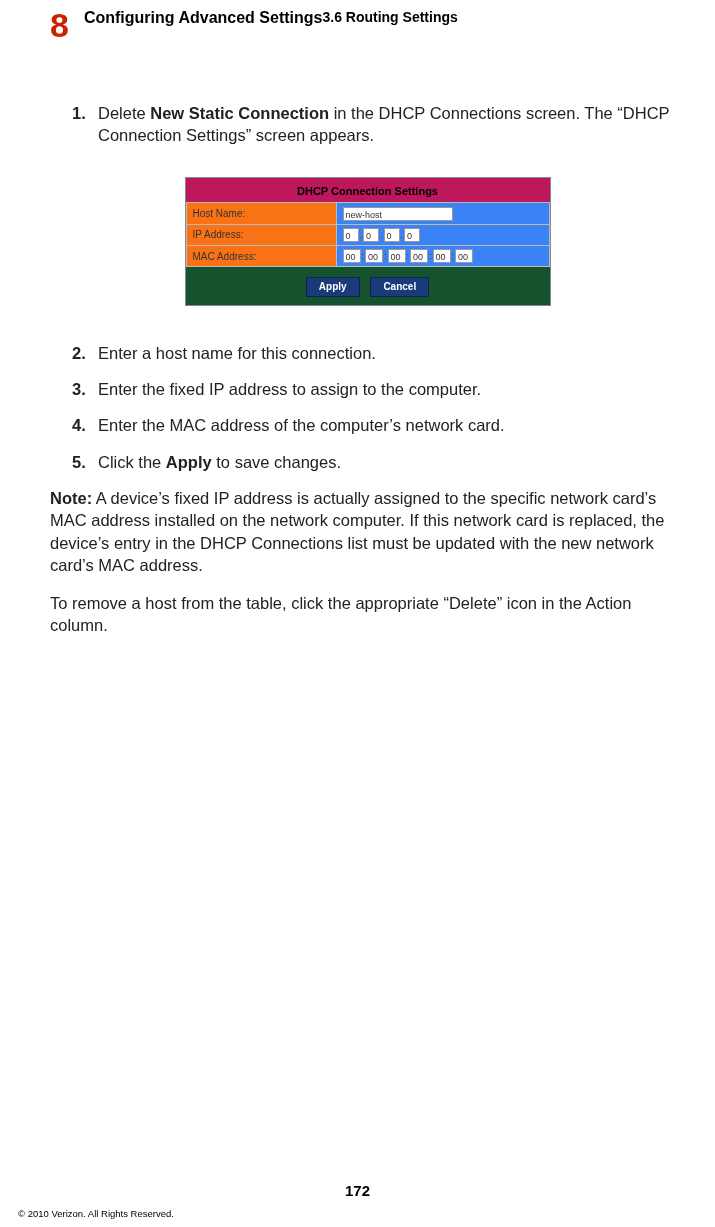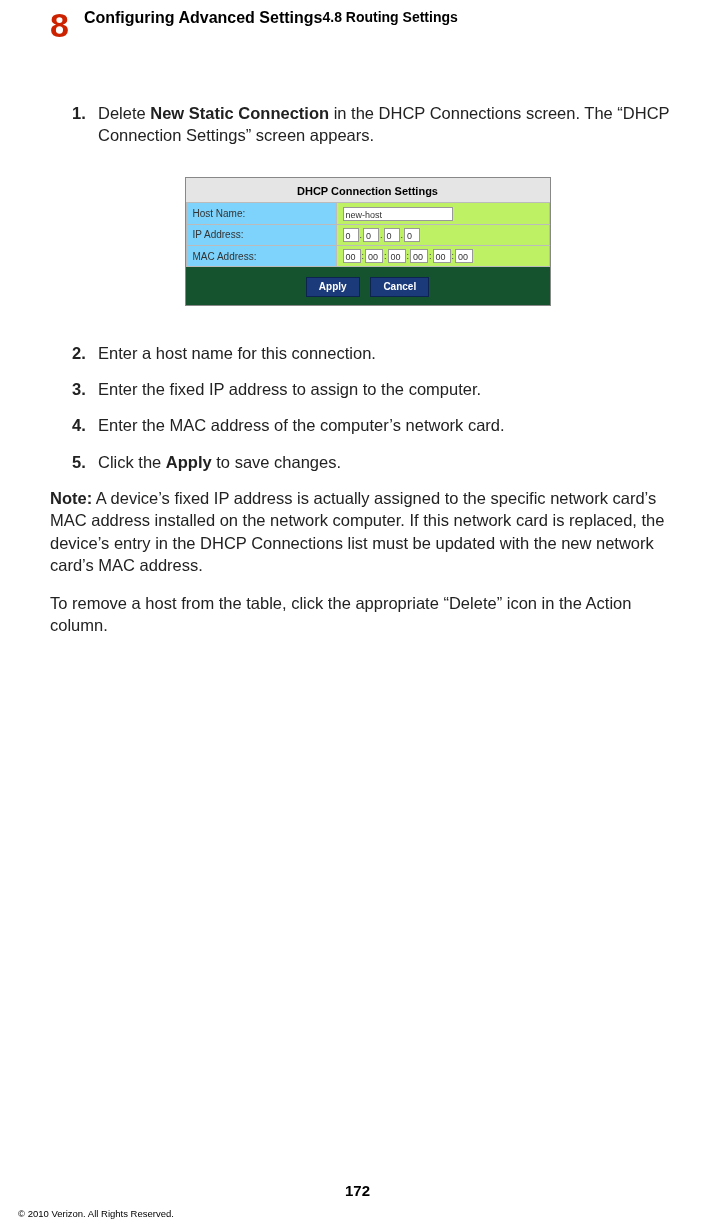--- a/index.html
+++ b/index.html
@@ -74,32 +74,32 @@
       font-family: Verdana, Arial, sans-serif;
       font-size: 10px;
       color: #333;
     }
     .fig-title {
       text-align: center;
       font-weight: 700;
       font-size: 11px;
       color: #000;
       padding: 6px 0 4px 0;
-      background: #e5e5e5;
+      background: #be185d;
     }
     .fig-table { width: 100%; border-collapse: collapse; }
     .fig-table td {
       border: 1px solid #bbb;
       padding: 3px 6px;
       vertical-align: middle;
-      background: #7dd3fc;
+      background: #f97316;
       height: 20px;
     }
     .fig-table td.label { width: 150px; }
-    .fig-table td.val { background: #bef264; }
+    .fig-table td.val { background: #3b82f6; }
     .fig-input {
       border: 1px solid #999;
       background: #fff;
       font-size: 9px;
       padding: 1px 2px;
       height: 14px;
       display: inline-block;
       vertical-align: middle;
     }
     .fig-input.host { width: 110px; }
@@ -144,21 +144,21 @@
       color: #000;
     }
   </style>
 </head>
 <body>
 
 <div class="header">
   <div class="chapter-num">8</div>
   <div class="header-titles">
     <div class="chapter-title">Configuring Advanced Settings</div>
-    <div class="section-title">4.8 Routing Settings</div>
+    <div class="section-title">3.6 Routing Settings</div>
   </div>
 </div>
 
 <div class="content">
 
   <ol class="steps">
     <li>
       <span class="num">1.</span>
       <span class="txt">
         <span>Delete </span><span class="bold">New Static Connection</span><span> in the DHCP Connections screen. The “DHCP Connection Settings” screen appears.</span>

